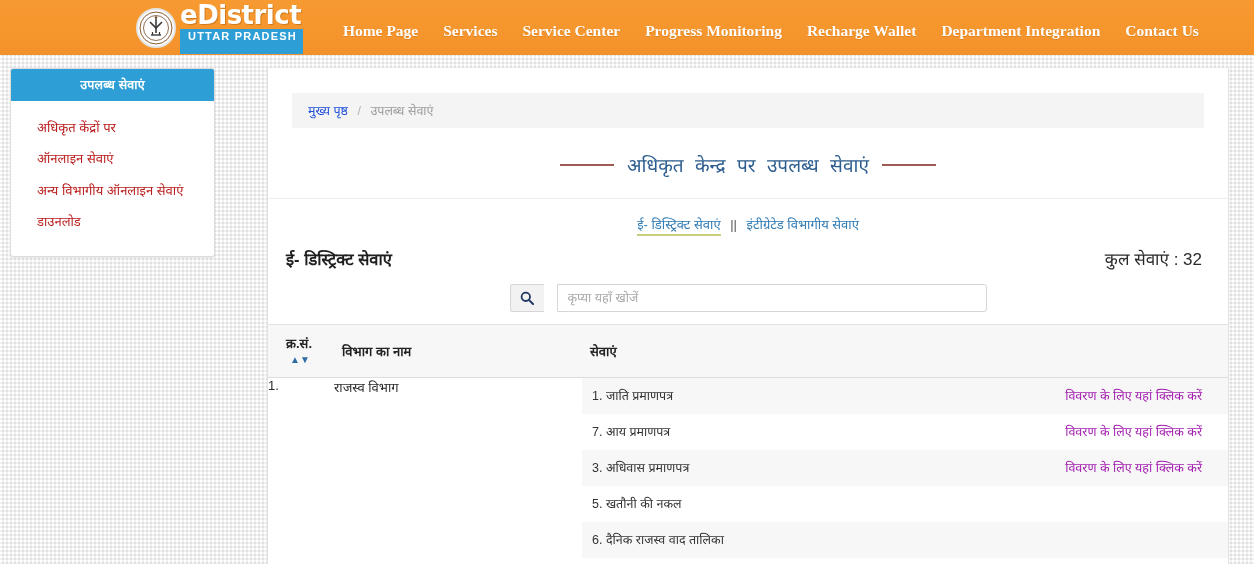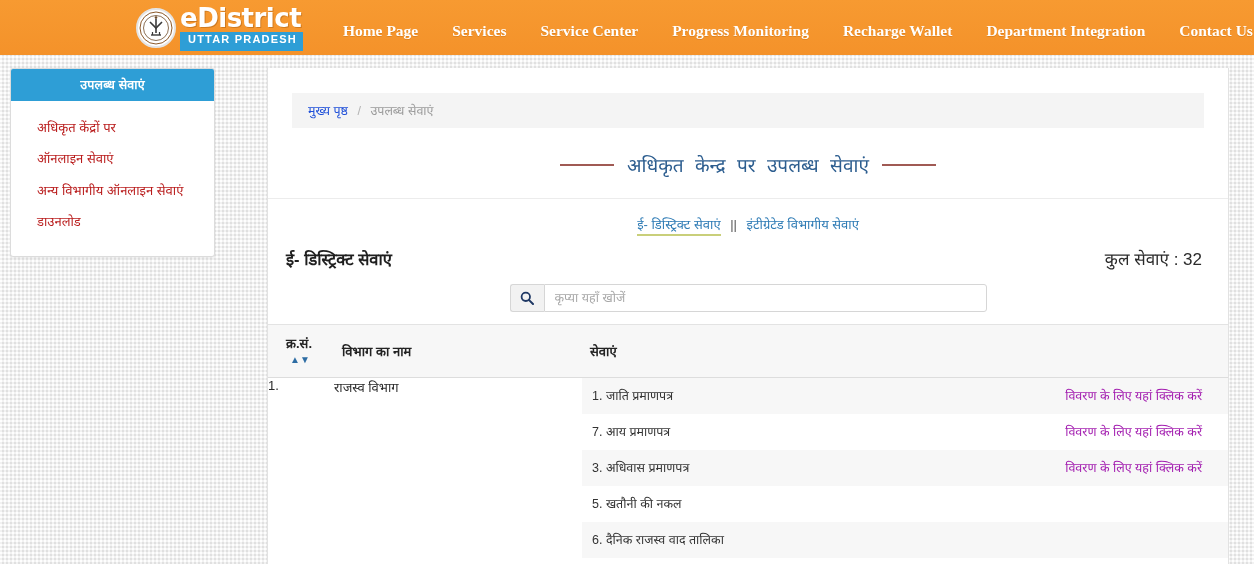--- a/index.html
+++ b/index.html
@@ -67,28 +67,28 @@
   }
   .brand-state {
     display: block;
     margin-top: 1px;
     background: #2e9ed6;
     color: #ffffff;
     font-size: 11px;
     font-weight: bold;
     letter-spacing: 1.2px;
     text-align: center;
-    padding: 2px 6px 6px 8px;
+    padding: 2px 6px 12px 8px;
   }
 
   .main-nav {
     display: flex;
     align-items: flex-end;
     margin-left: 40px;
-    gap: 34px;
+    gap: 25px;
     padding-top: 6px;
   }
   .nav-link {
     font-family: "Liberation Serif", "DejaVu Serif", serif;
     font-weight: bold;
     font-size: 15.5px;
     color: #ffffff;
     text-decoration: none;
     white-space: nowrap;
     text-shadow: 0 1px 0 rgba(150,80,0,0.25);
@@ -234,20 +234,21 @@
   .search-input {
     flex: 1;
     border: 1px solid #d6d6d6;
     border-radius: 0 3px 3px 0;
     padding: 0 10px;
     font-size: 12.5px;
     font-family: "Liberation Sans", sans-serif;
     color: #333;
     outline: none;
     background: #ffffff;
+    margin-left: 13px;
   }
   .search-input::placeholder { color: #a8a8a8; }
 
   
   .svc-table { width: 100%; border-collapse: collapse; }
   .svc-table thead th {
     background: #f7f7f7;
     border-top: 1px solid #e3e3e3;
     border-bottom: 1px solid #dddddd;
     font-size: 13px;

